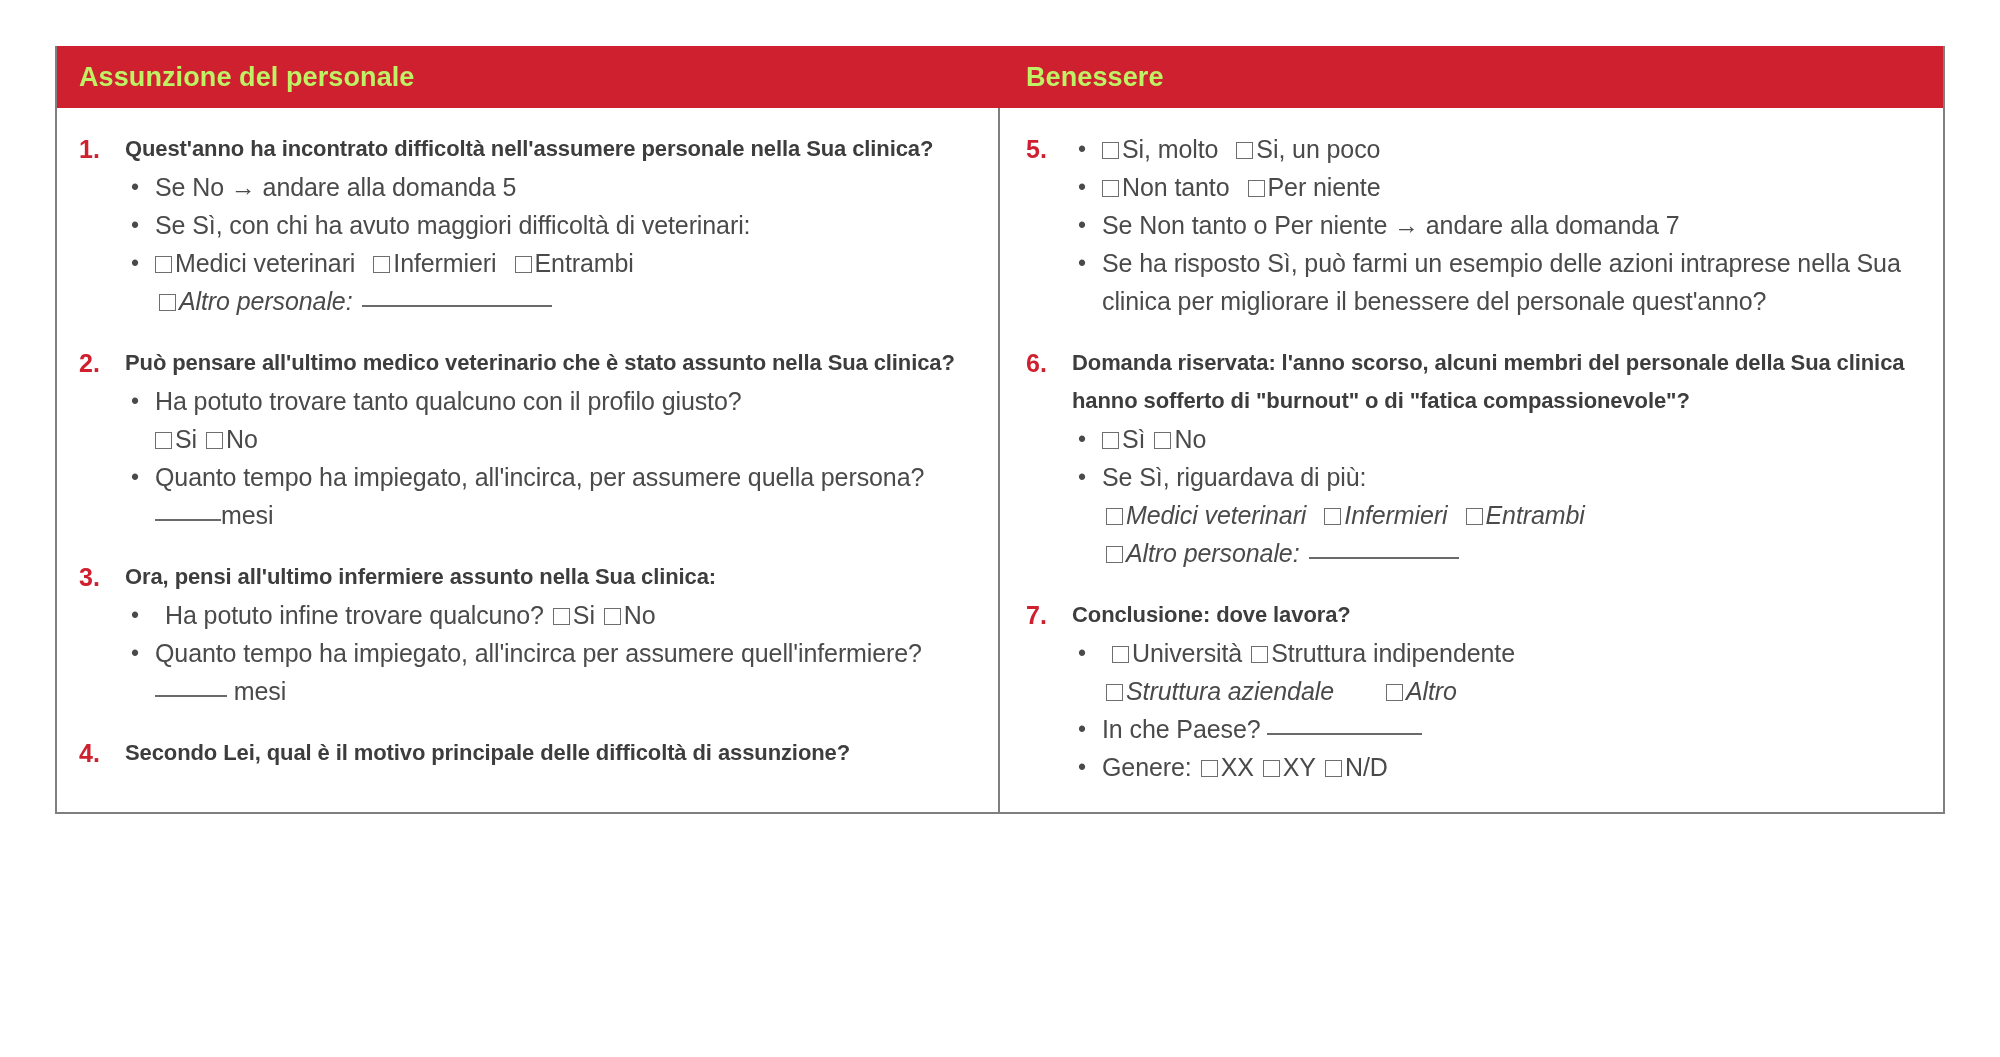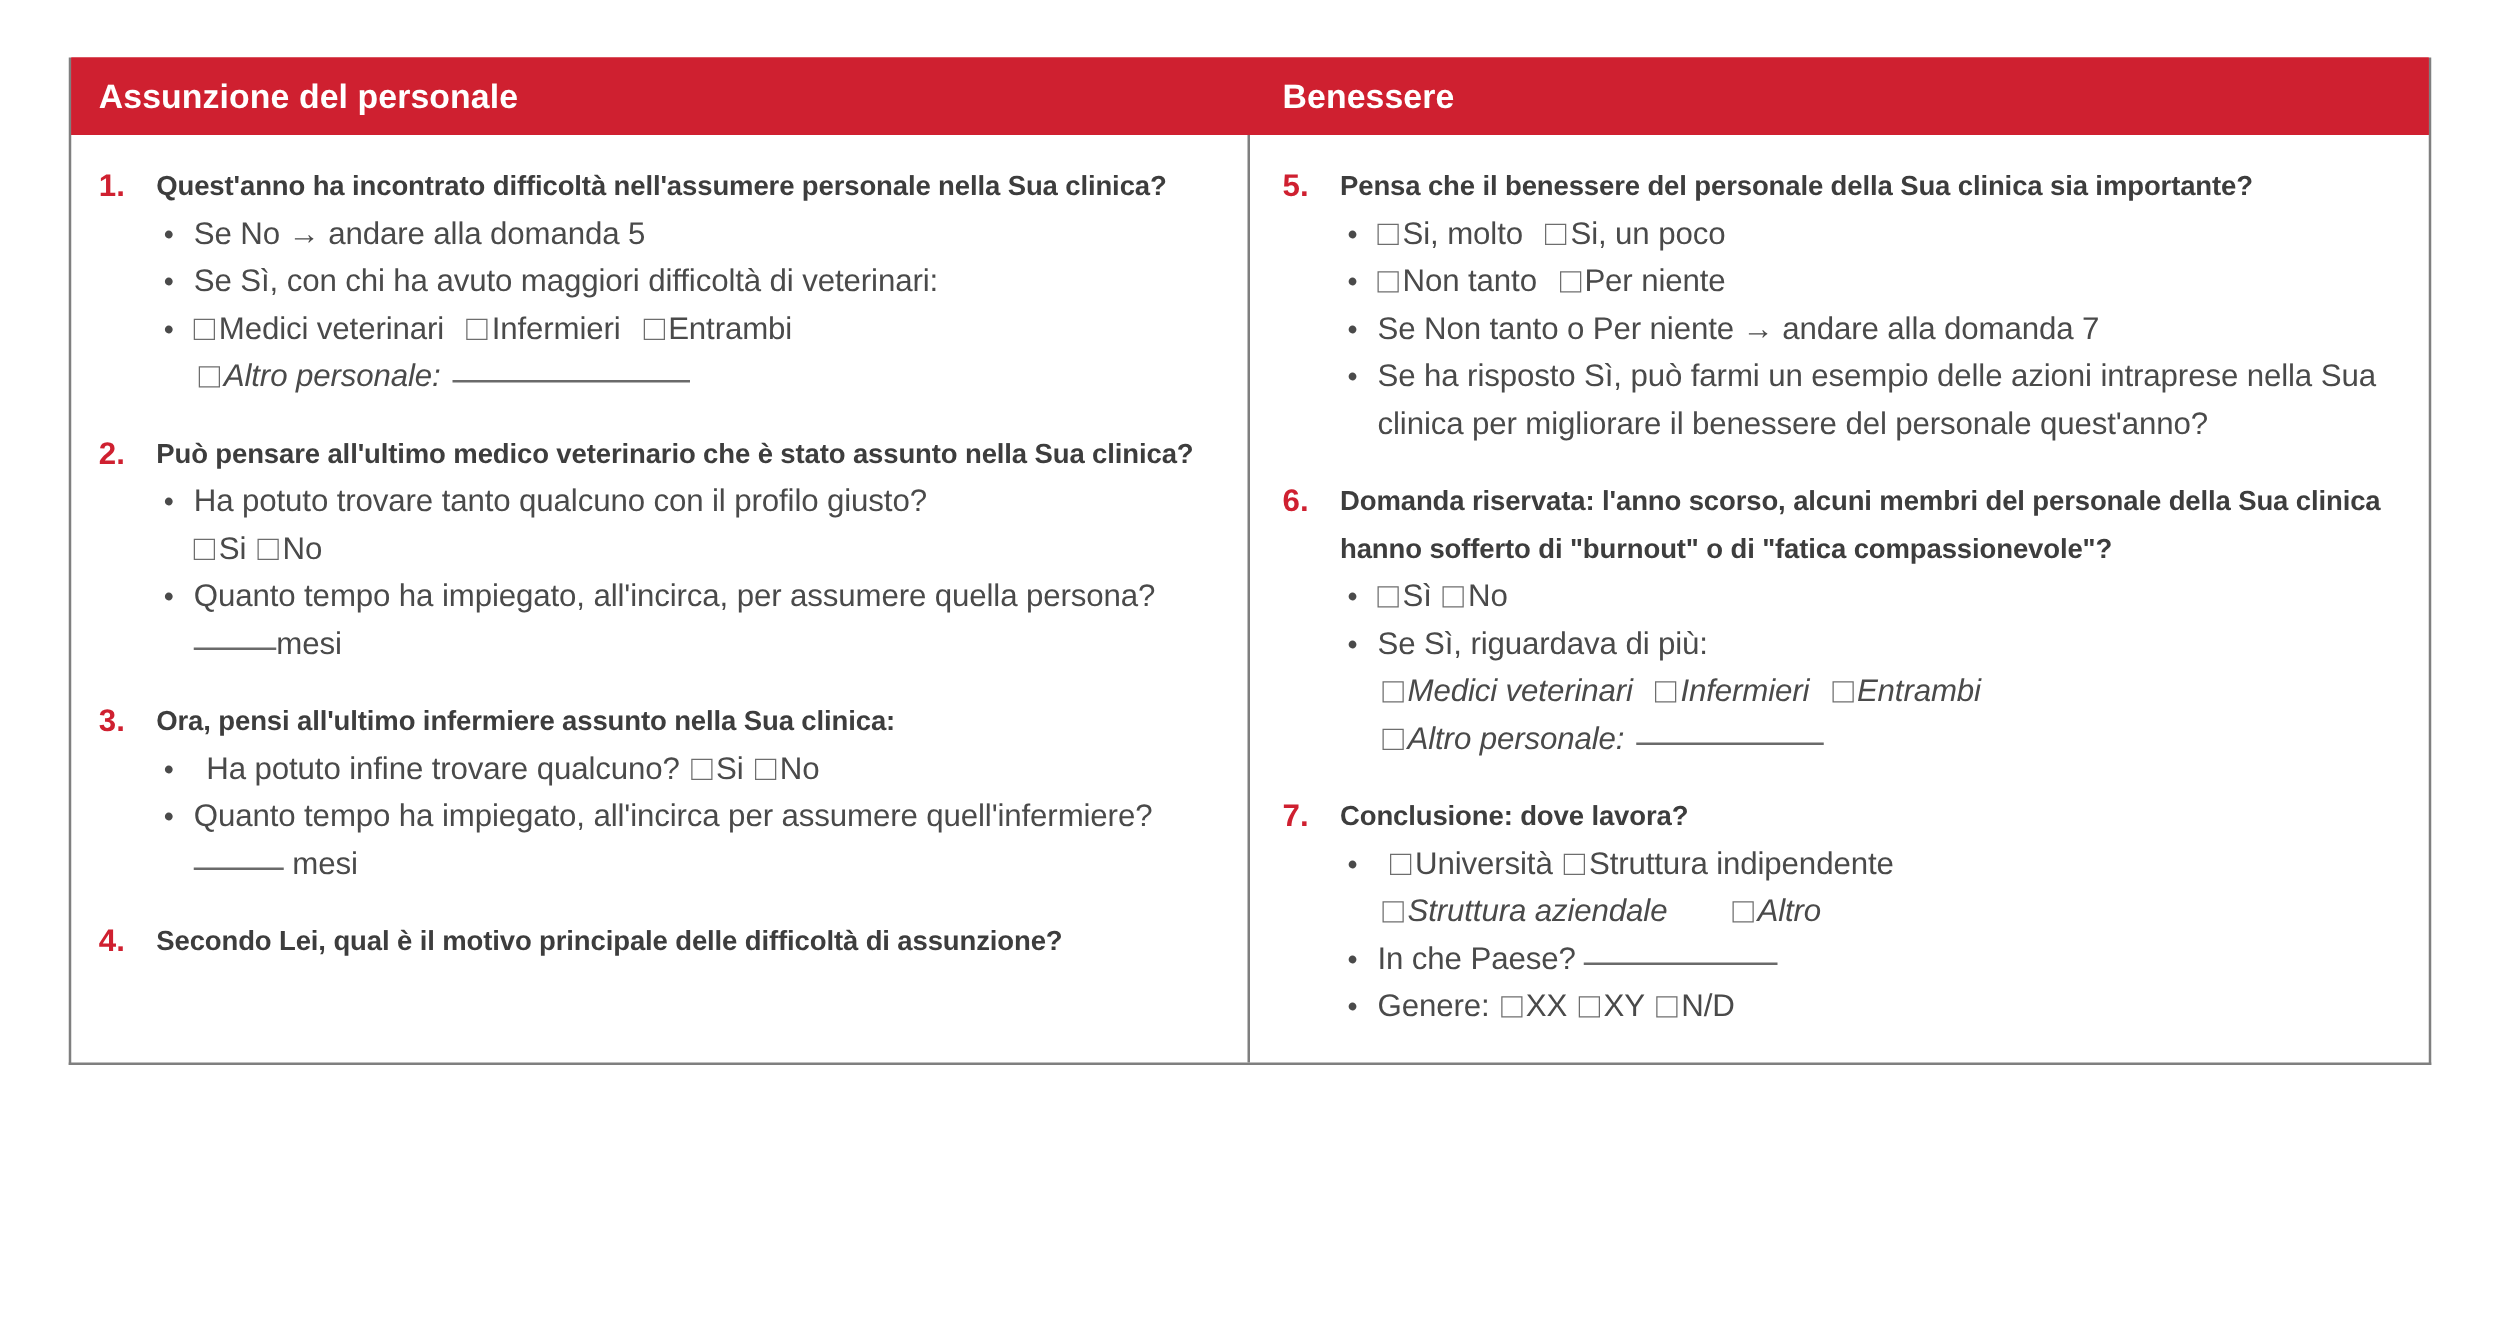--- a/index.html
+++ b/index.html
@@ -38,21 +38,21 @@
   .head-row {
     display: flex;
     width: 100%;
     background: #cf2030;
   }
 
   .head-cell {
     flex: 0 0 50%;
     box-sizing: border-box;
     background: #cf2030;
-    color: #ffffff;
+    color: #bef264;
     font-size: 27px;
     font-weight: bold;
     letter-spacing: 0.1px;
     padding: 19px 0 19px 22px;
     height: 62px;
     line-height: 25px;
   }
   .head-cell.right {
     padding-left: 26px;
   }
@@ -214,21 +214,20 @@
           </div>
         </div>
 
       </div>
 
       <div class="col right">
 
         <div class="q">
           <div class="q-num">5.</div>
           <div class="q-body">
-            <div class="q-title">Pensa che il benessere del personale della Sua clinica sia importante?</div>
             <ul class="sub">
               <li class="bulleted"><span class="cbline"><span class="box"></span><span>Si, molto</span><span class="sp-md"></span><span class="box"></span><span>Si, un poco</span></span></li>
               <li class="bulleted"><span class="cbline"><span class="box"></span><span>Non tanto</span><span class="sp-md"></span><span class="box"></span><span>Per niente</span></span></li>
               <li class="bulleted">Se Non tanto o Per niente → andare alla domanda 7</li>
               <li class="bulleted">Se ha risposto Sì, può farmi un esempio delle azioni intraprese nella Sua clinica per migliorare il benessere del personale quest'anno?</li>
             </ul>
           </div>
         </div>
 
         <div class="q">

